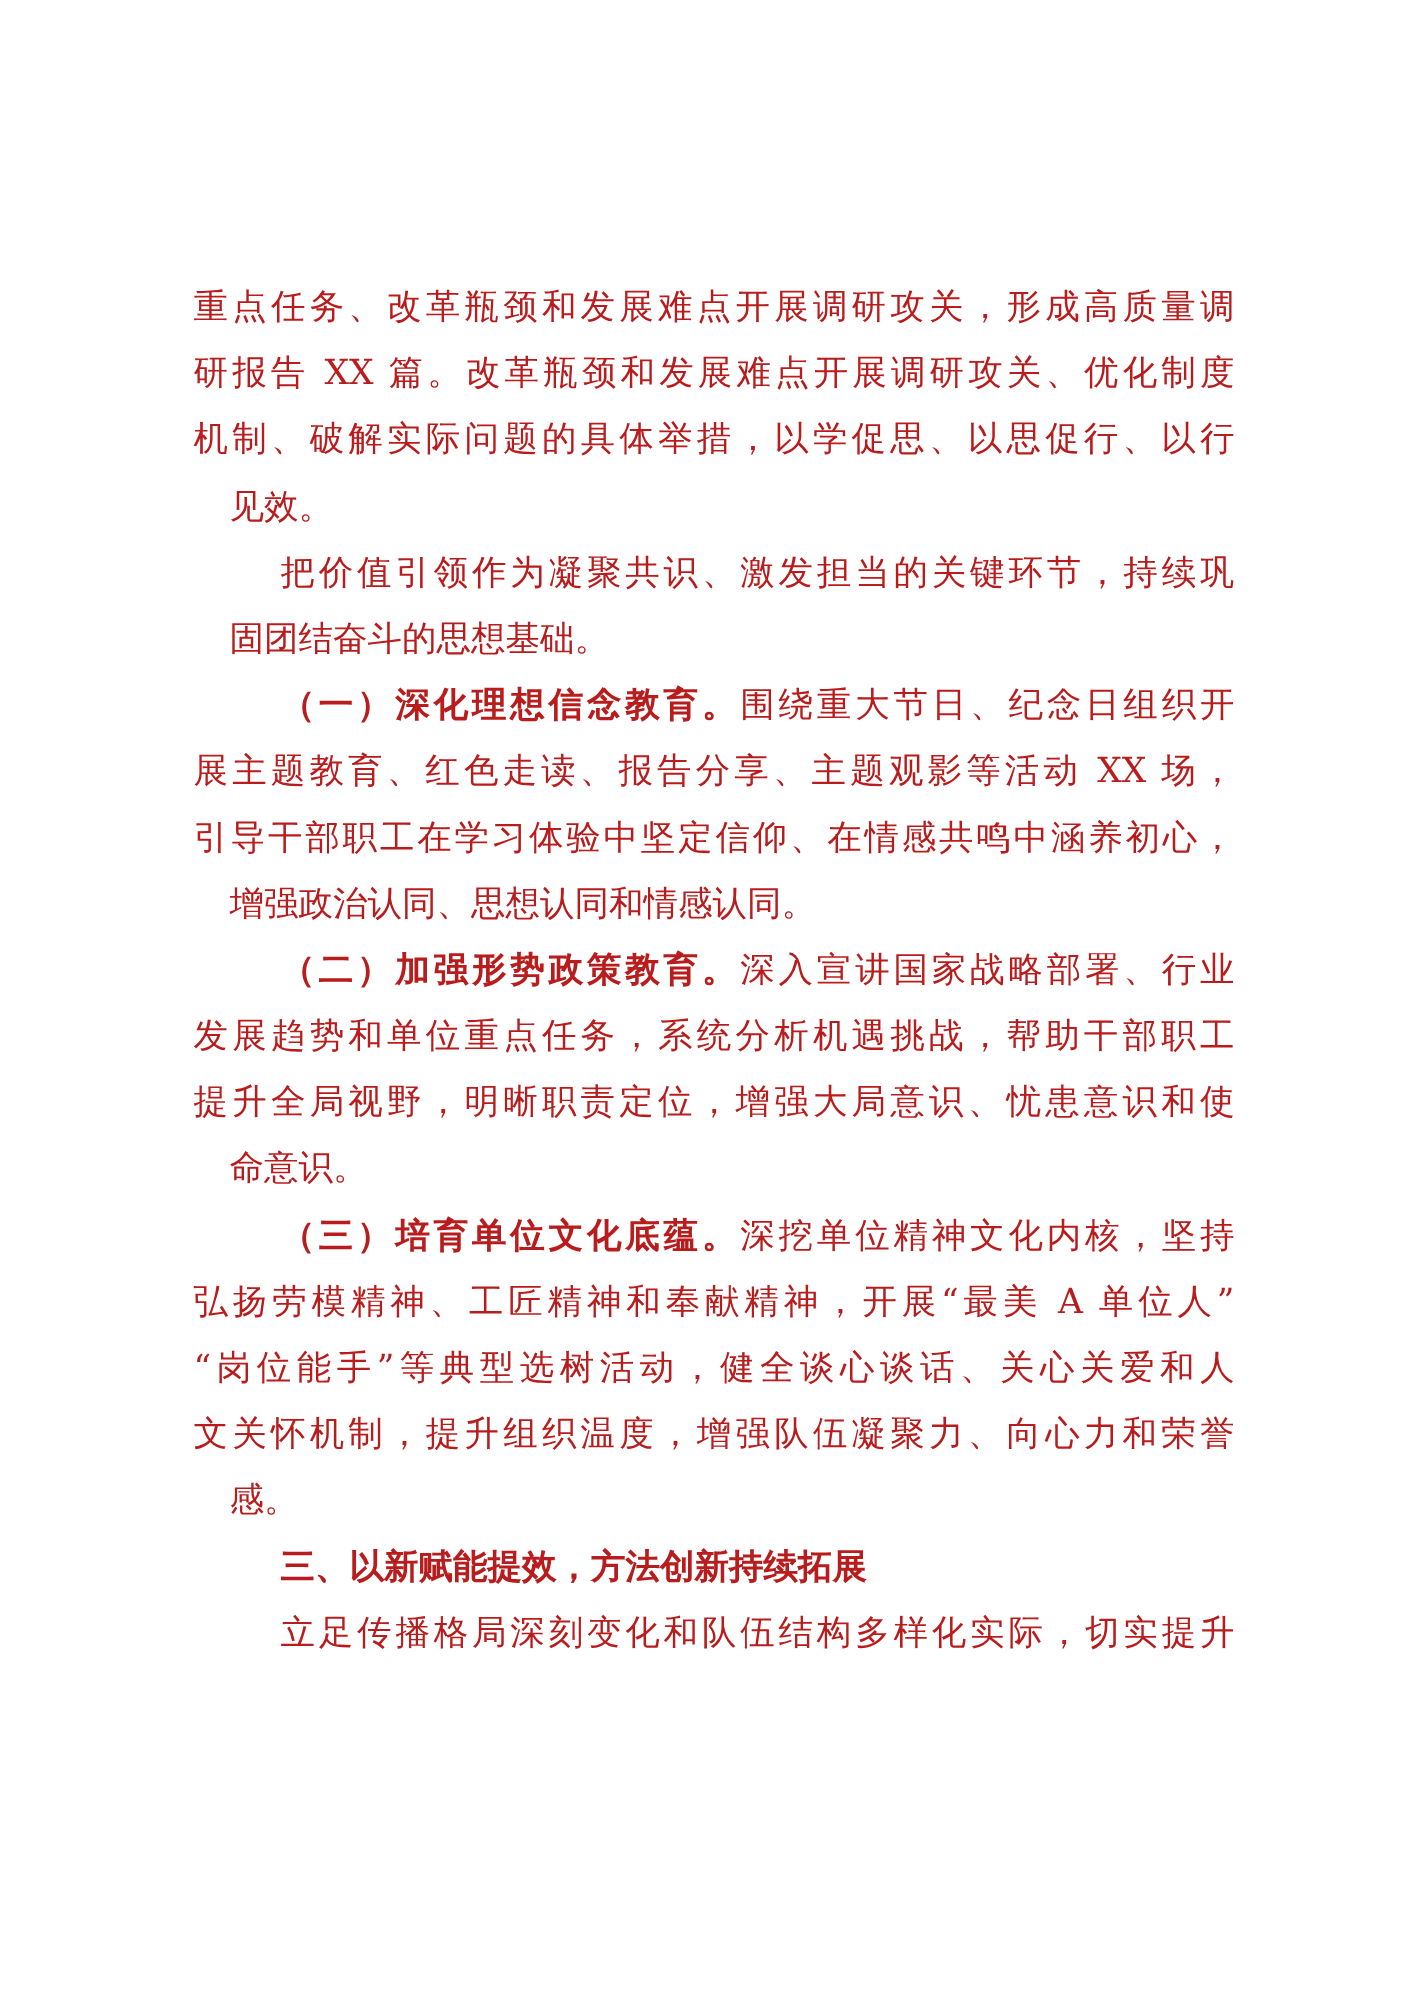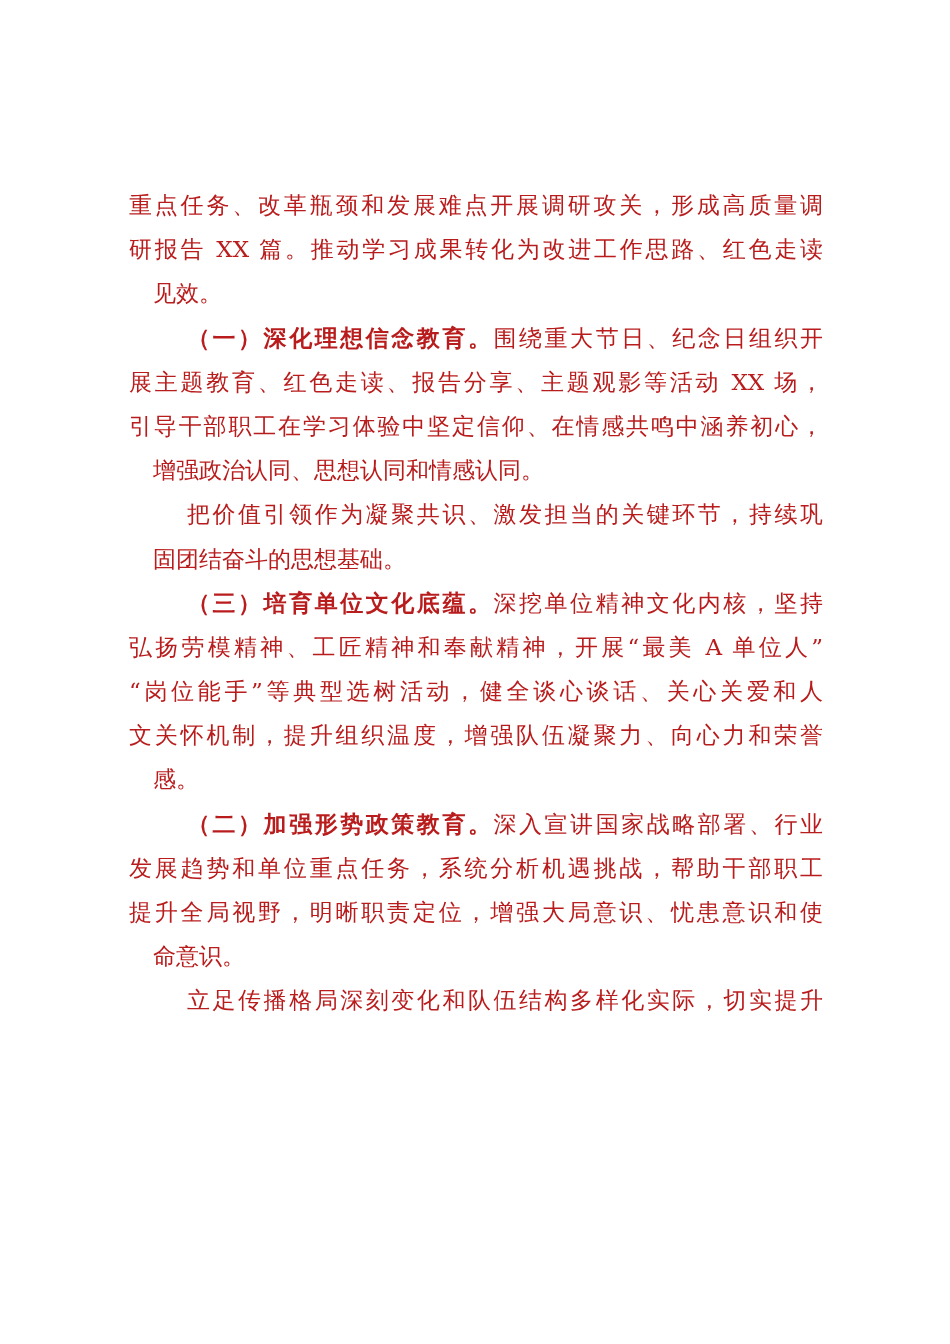--- a/index.html
+++ b/index.html
@@ -30,51 +30,53 @@
   .bold-lead { font-weight: bold; font-family: "DejaVu Sans", "Liberation Sans", sans-serif; }
 </style>
 </head>
 <body>
 
 <div class="page">
   <div class="text-block">
 
     <div>
       <div class="line">重点任务、改革瓶颈和发展难点开展调研攻关，形成高质量调</div>
-      <div class="line">研报告 XX 篇。推动学习成果转化为改进工作思路、红色走读</div>
+      <div class="line">研报告 XX 篇。改革瓶颈和发展难点开展调研攻关、优化制度</div>
+      <div class="line">机制、破解实际问题的具体举措，以学促思、以思促行、以行</div>
       <div class="line last">见效。</div>
     </div>
 
+
+    <div>
+      <div class="line indent">把价值引领作为凝聚共识、激发担当的关键环节，持续巩</div>
+      <div class="line last">固团结奋斗的思想基础。</div>
+    </div>
 
     <div>
       <div class="line indent"><span class="bold-lead">（一）深化理想信念教育。</span><span>围绕重大节日、纪念日组织开</span></div>
       <div class="line">展主题教育、红色走读、报告分享、主题观影等活动 XX 场，</div>
       <div class="line">引导干部职工在学习体验中坚定信仰、在情感共鸣中涵养初心，</div>
       <div class="line last">增强政治认同、思想认同和情感认同。</div>
     </div>
 
     <div>
-      <div class="line indent">把价值引领作为凝聚共识、激发担当的关键环节，持续巩</div>
-      <div class="line last">固团结奋斗的思想基础。</div>
+      <div class="line indent"><span class="bold-lead">（二）加强形势政策教育。</span><span>深入宣讲国家战略部署、行业</span></div>
+      <div class="line">发展趋势和单位重点任务，系统分析机遇挑战，帮助干部职工</div>
+      <div class="line">提升全局视野，明晰职责定位，增强大局意识、忧患意识和使</div>
+      <div class="line last">命意识。</div>
     </div>
 
     <div>
       <div class="line indent"><span class="bold-lead">（三）培育单位文化底蕴。</span><span>深挖单位精神文化内核，坚持</span></div>
       <div class="line">弘扬劳模精神、工匠精神和奉献精神，开展“最美 A 单位人”</div>
       <div class="line">“岗位能手”等典型选树活动，健全谈心谈话、关心关爱和人</div>
       <div class="line">文关怀机制，提升组织温度，增强队伍凝聚力、向心力和荣誉</div>
       <div class="line last">感。</div>
     </div>
 
-    <div>
-      <div class="line indent"><span class="bold-lead">（二）加强形势政策教育。</span><span>深入宣讲国家战略部署、行业</span></div>
-      <div class="line">发展趋势和单位重点任务，系统分析机遇挑战，帮助干部职工</div>
-      <div class="line">提升全局视野，明晰职责定位，增强大局意识、忧患意识和使</div>
-      <div class="line last">命意识。</div>
-    </div>
-
+    <div class="line indent heading">三、以新赋能提效，方法创新持续拓展</div>
 
     <div>
       <div class="line indent">立足传播格局深刻变化和队伍结构多样化实际，切实提升</div>
     </div>
 
   </div>
 </div>
 
 </body></html>

